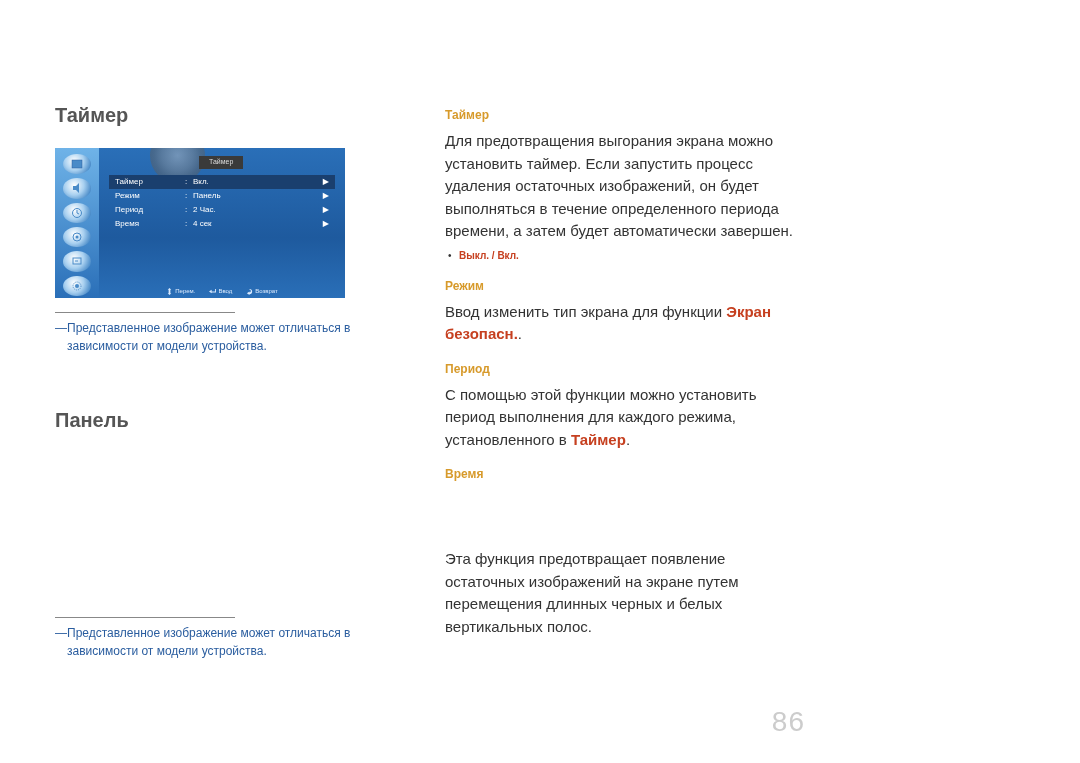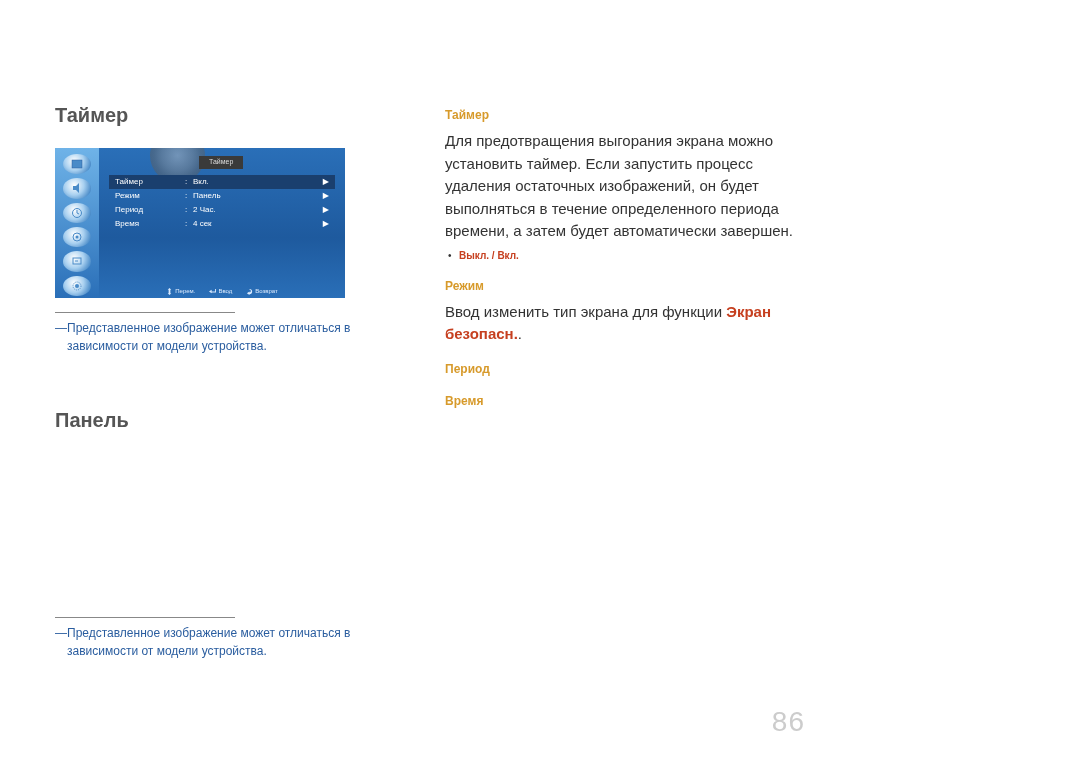--- a/index.html
+++ b/index.html
@@ -248,20 +248,24 @@
     <div class="bullet">
       <span class="red">Выкл.</span><span class="red"> / </span><span class="red">Вкл.</span>
     </div>
 
     <div class="sub-h">Режим</div>
     <p class="para">
       <span>Ввод изменить тип экрана для функции </span><span class="red">Экран безопасн.</span><span>.</span>
     </p>
 
     <div class="sub-h">Период</div>
+    <p class="para">
+      <span>С помощью этой функции можно установить период выполнения для каждого режима, установленного в </span><span class="red">Таймер</span><span>.</span>
+    </p>
 
     <div class="sub-h">Время</div>
 
     <div style="height:55px"></div>
+    <p class="para">Эта функция предотвращает появление остаточных изображений на экране путем перемещения длинных черных и белых вертикальных полос.</p>
   </div>
 
   <div class="page-num">86</div>
 </div>
 
 </body></html>

